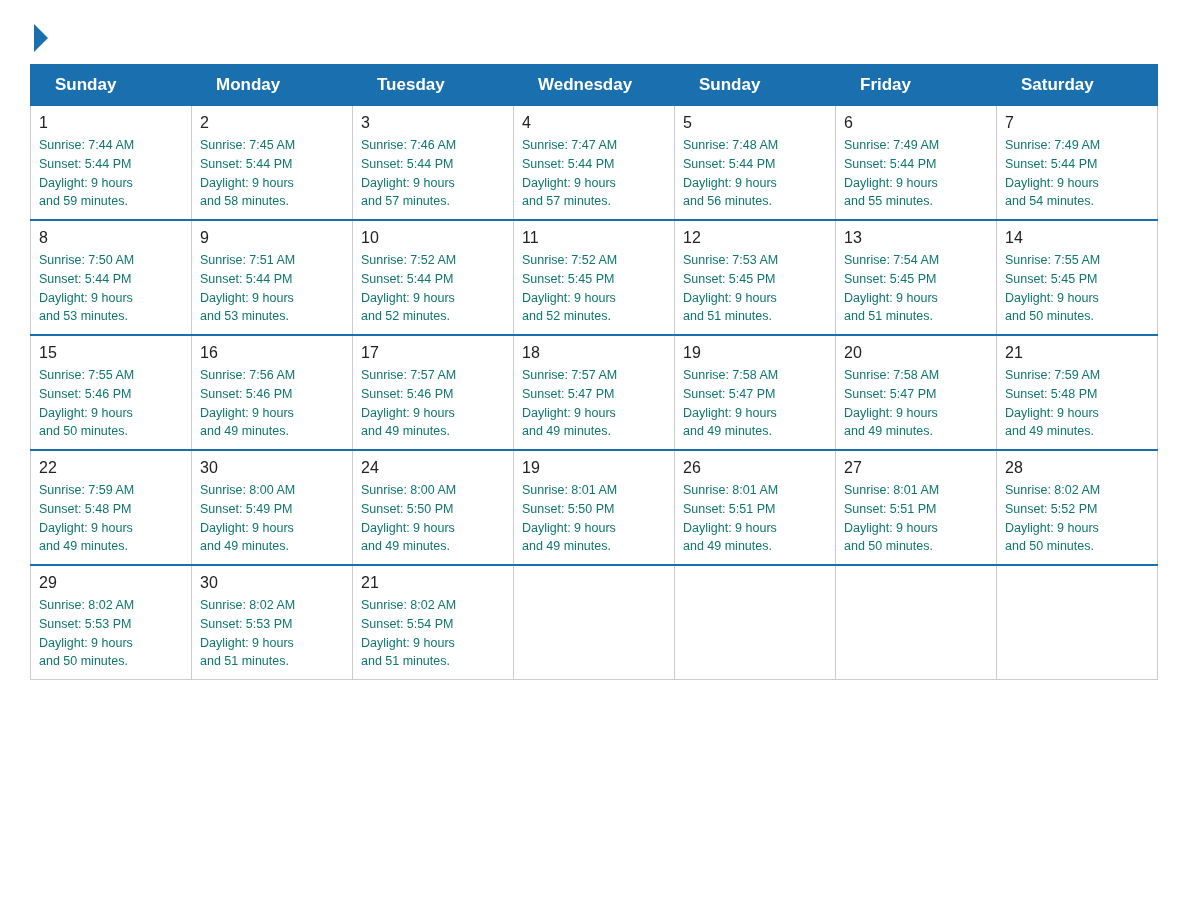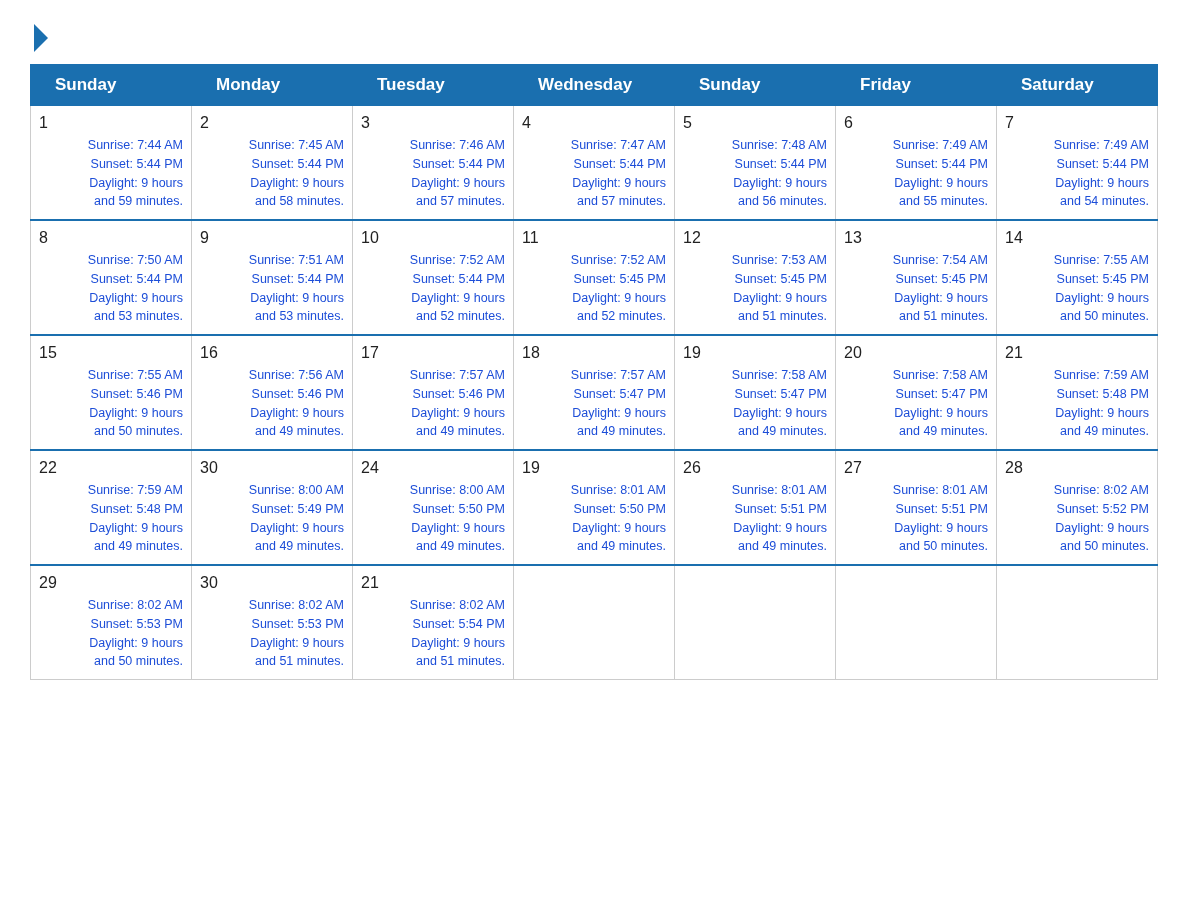--- a/index.html
+++ b/index.html
@@ -86,24 +86,23 @@
       border-bottom: 2px solid #1a6faf;
     }
     .day-number {
       font-size: 16px;
       font-weight: normal;
       color: #222;
       display: block;
       margin-bottom: 4px;
     }
     .day-info {
-      color: #1d4ed8;
+      color: #0f766e;
       font-size: 12.5px;
       line-height: 1.5;
-      text-align: right;
     }
     .empty-cell {
       background: #fff;
     }
     .calendar tbody tr td:first-child .day-number {
       color: #222;
     }
   </style>
 </head>
 <body>

